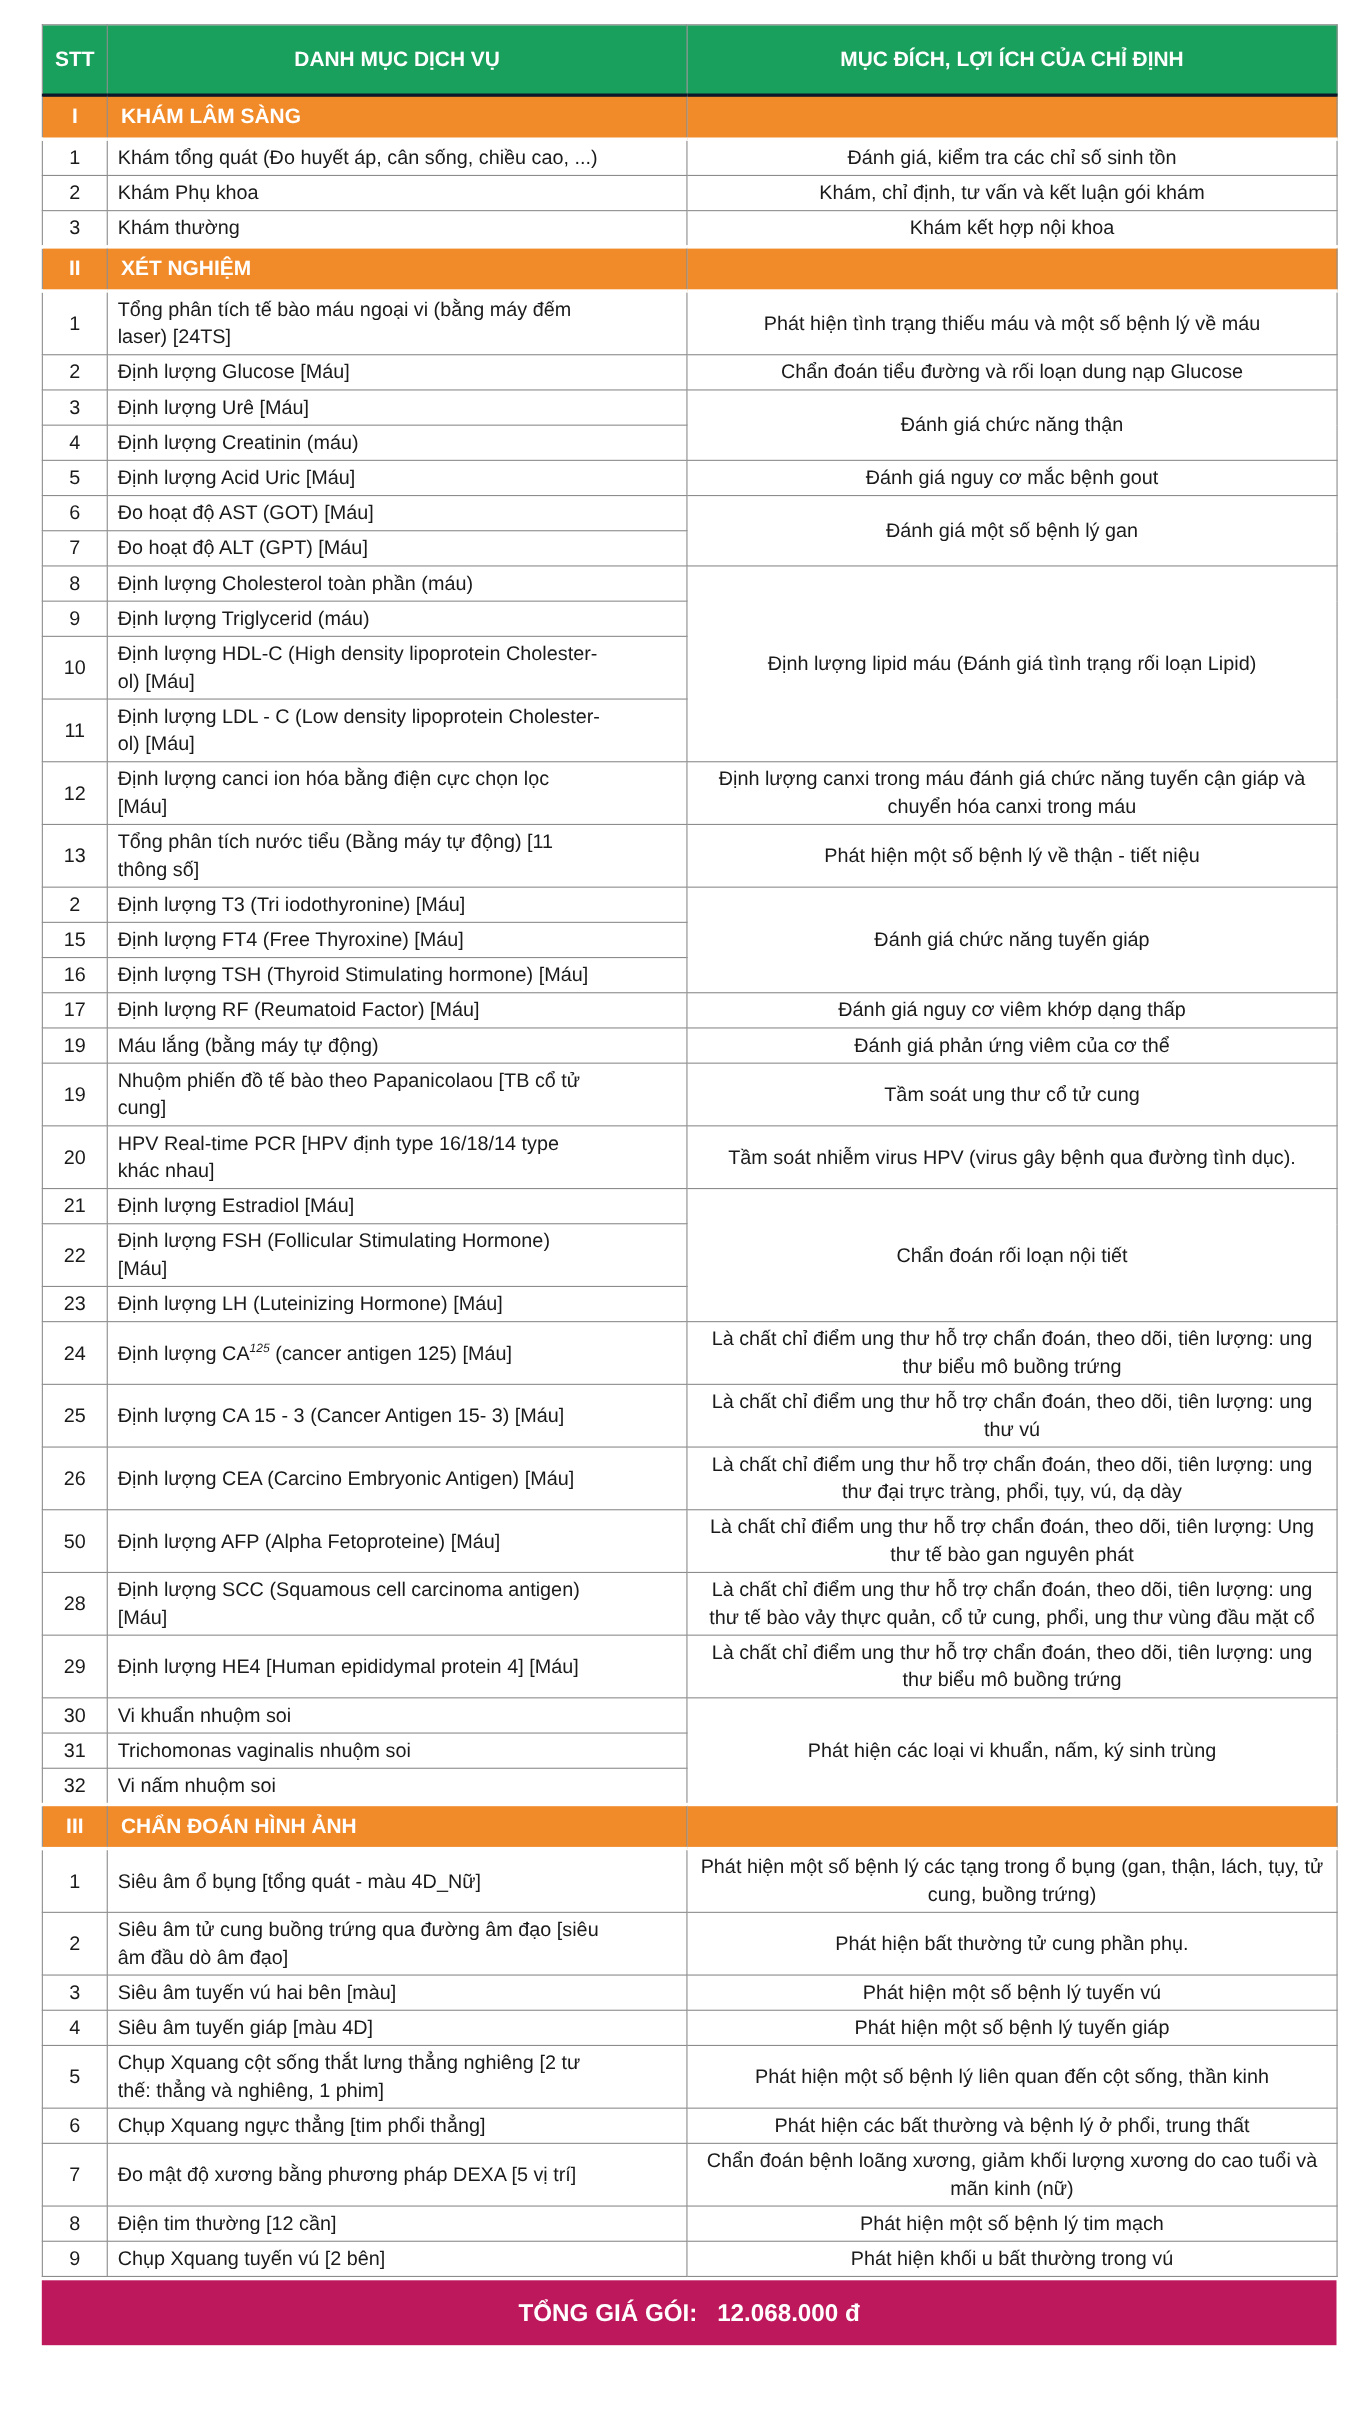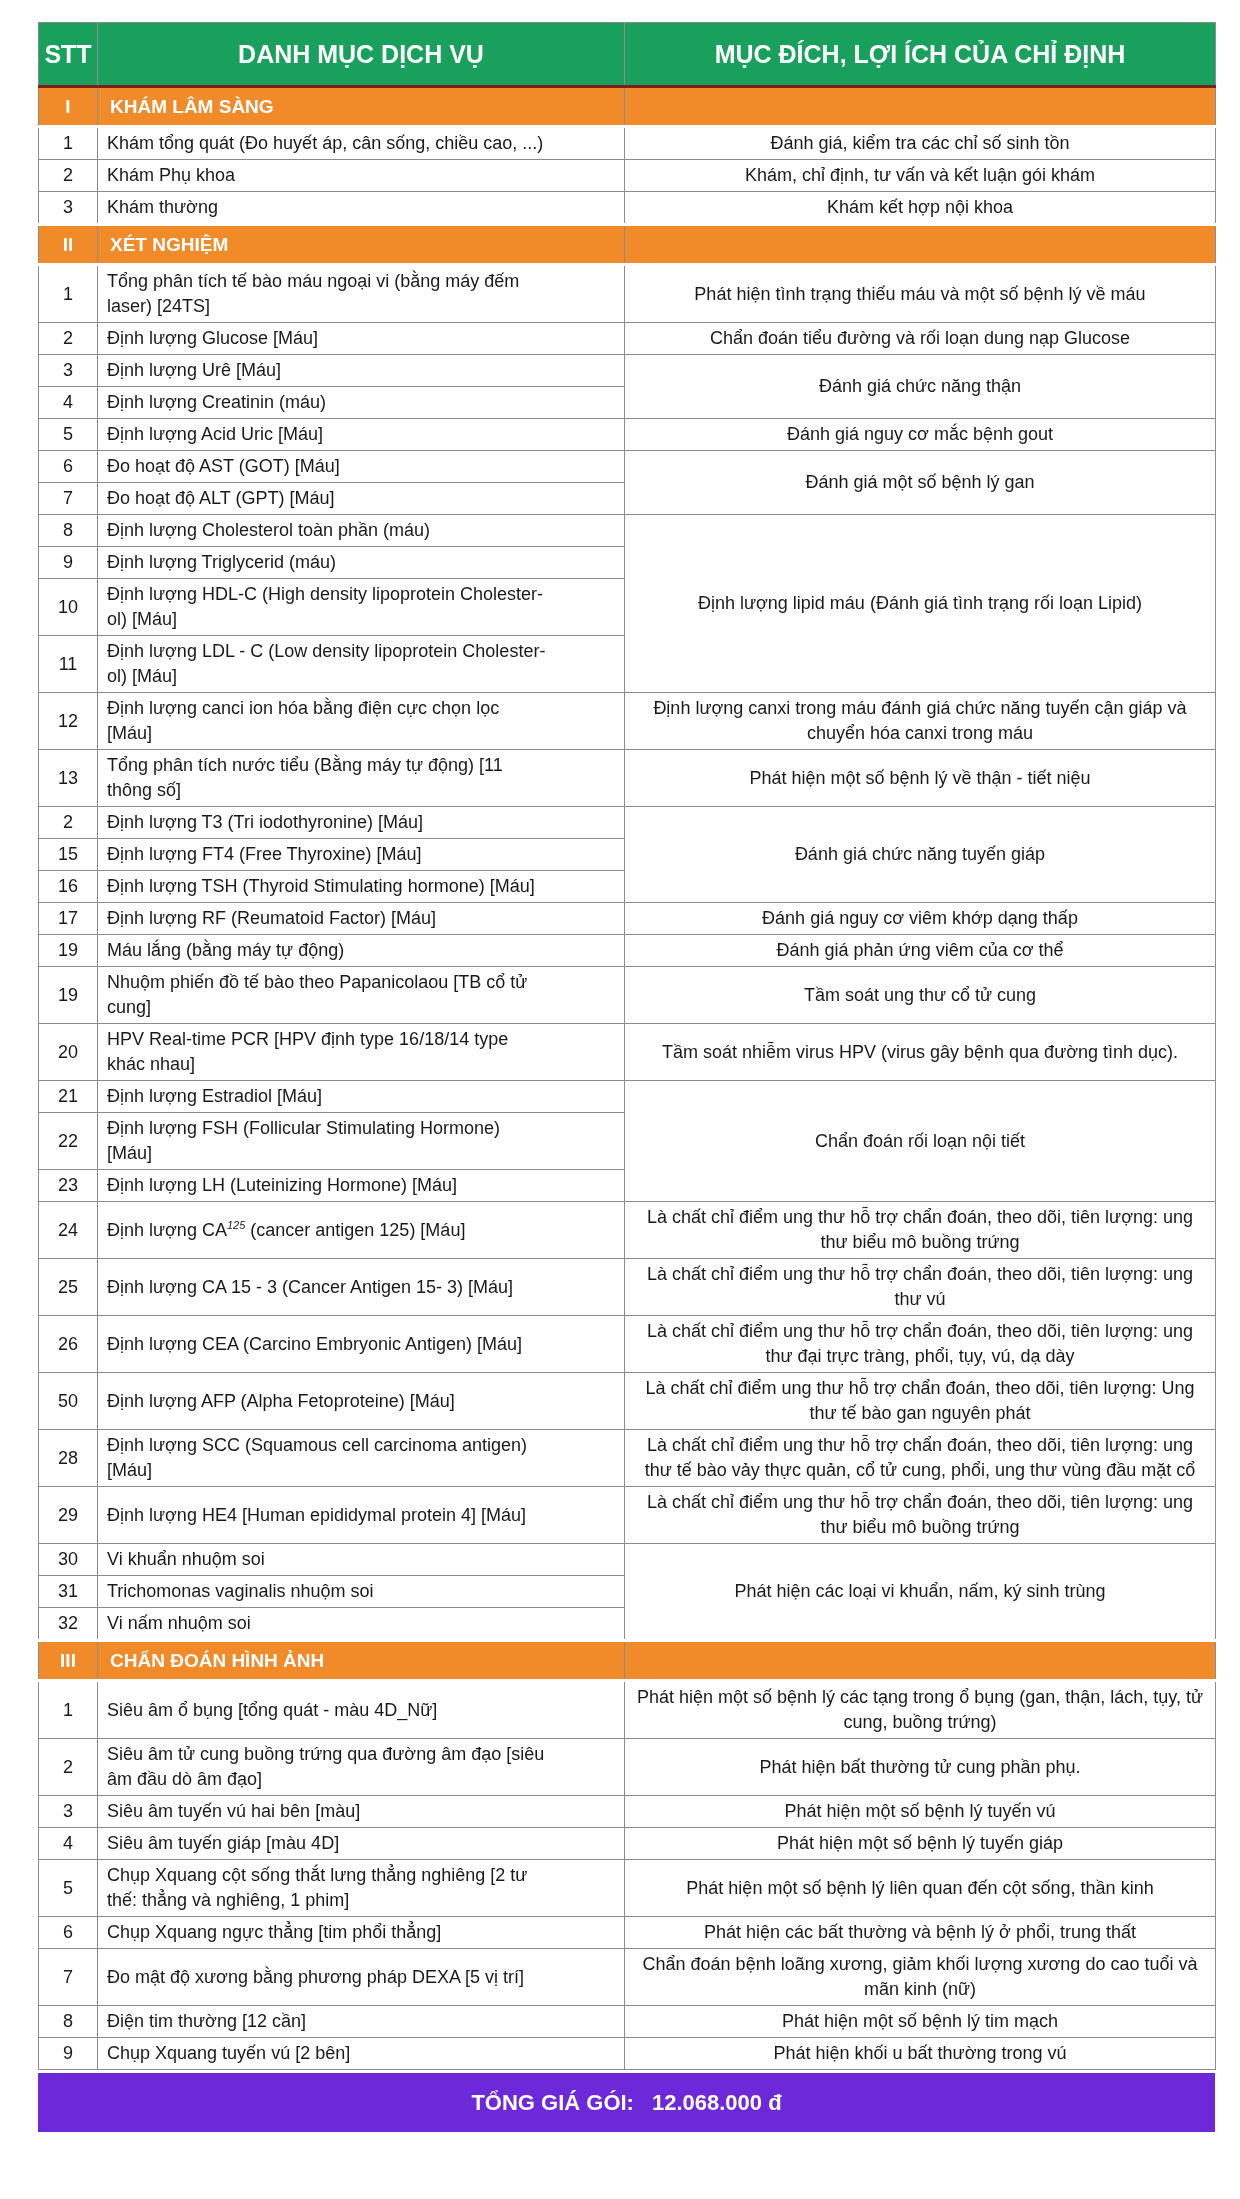--- a/index.html
+++ b/index.html
@@ -34,25 +34,25 @@
     line-height: 25px;
     color: #1a1a1a;
     padding: 3px 9px;
     vertical-align: middle;
     word-wrap: break-word;
   }
   table.pkg thead th {
     background: #18a05c;
     color: #ffffff;
     font-weight: bold;
-    font-size: 25px;
+    font-size: 19px;
     text-align: center;
     height: 62px;
     padding: 0 4px;
-    border-bottom: 3px solid #7f1d1d;
+    border-bottom: 3px solid #0f172a;
   }
   tr.section-row td {
     background: #f18a28;
     color: #ffffff;
     font-weight: bold;
     font-size: 19px;
     height: 37px;
     padding-top: 0;
     padding-bottom: 0;
     border-top: 3px solid #ffffff;
@@ -64,21 +64,21 @@
     padding-left: 2px;
     padding-right: 2px;
   }
   tr.section-row td.stt { text-align: center; }
   td.service { text-align: left; }
   td.purpose { text-align: center; }
   sup { font-size: 11px; line-height: 0; font-style: italic; }
   .total-bar {
     width: 1177px;
     margin-top: 3px;
-    background: #6d28d9;
+    background: #be185d;
     color: #ffffff;
     font-weight: bold;
     font-size: 22px;
     height: 59px;
     display: flex;
     align-items: center;
     justify-content: center;
     gap: 18px;
   }
 </style>

